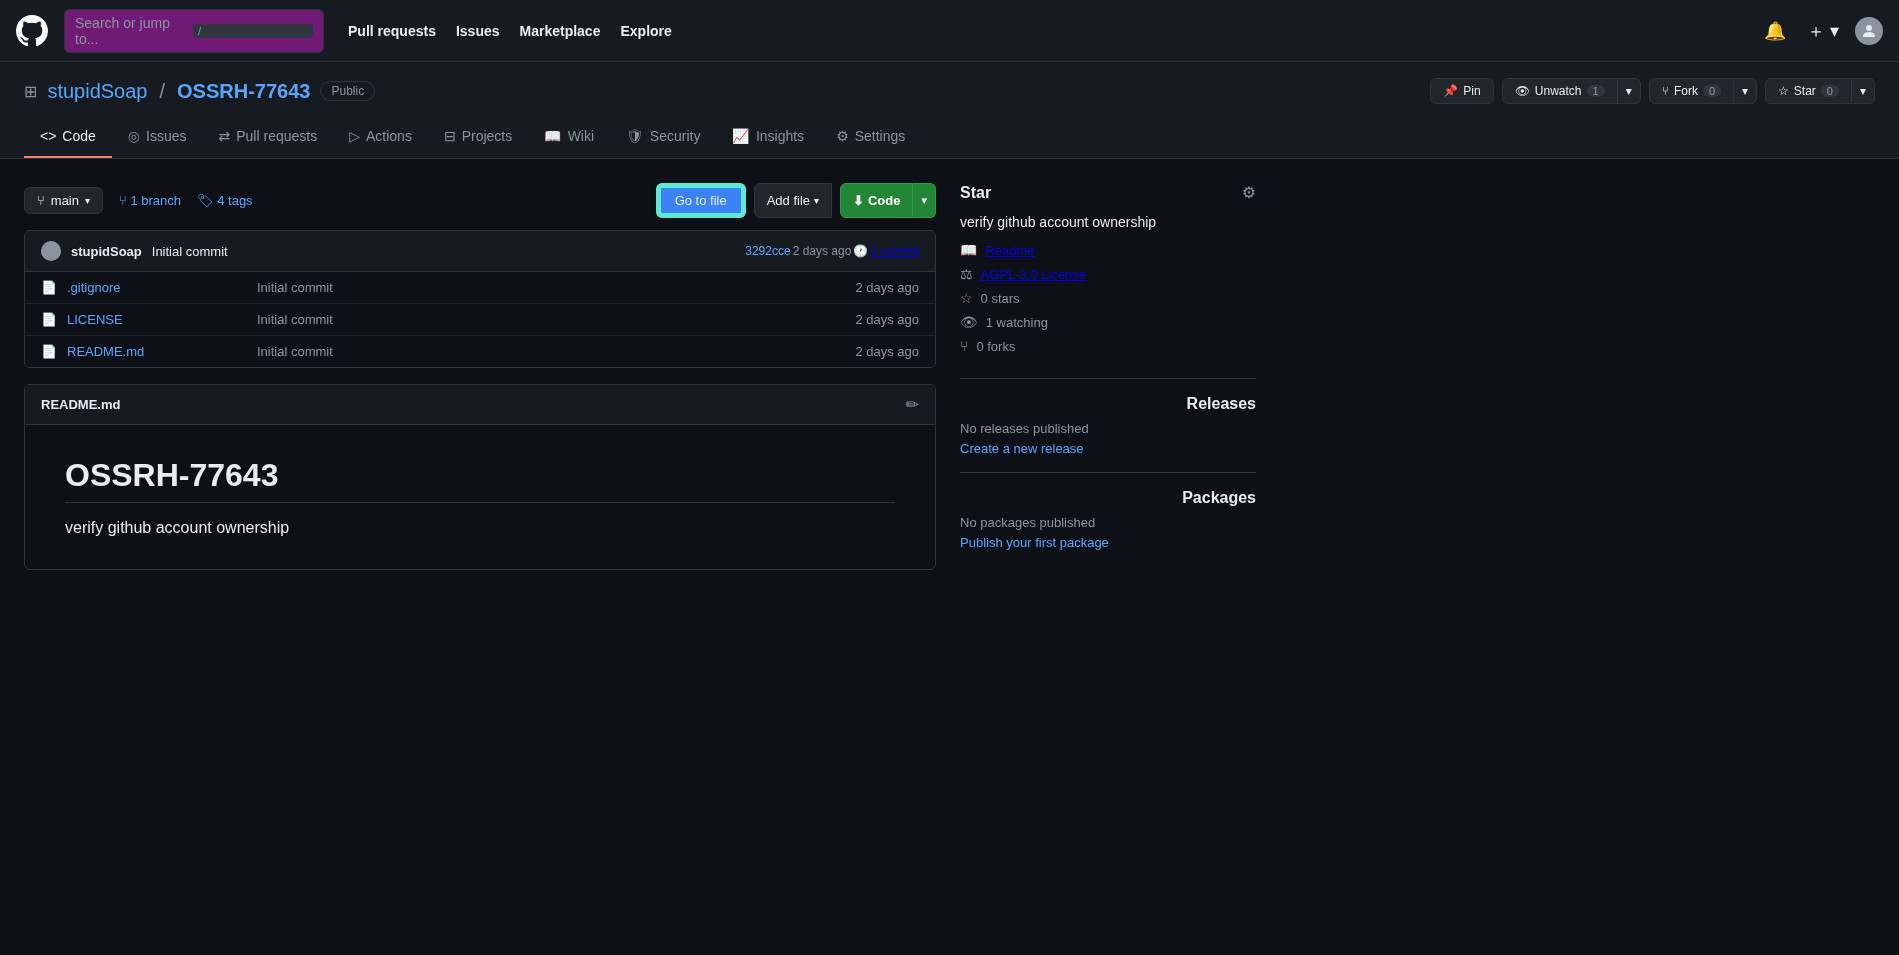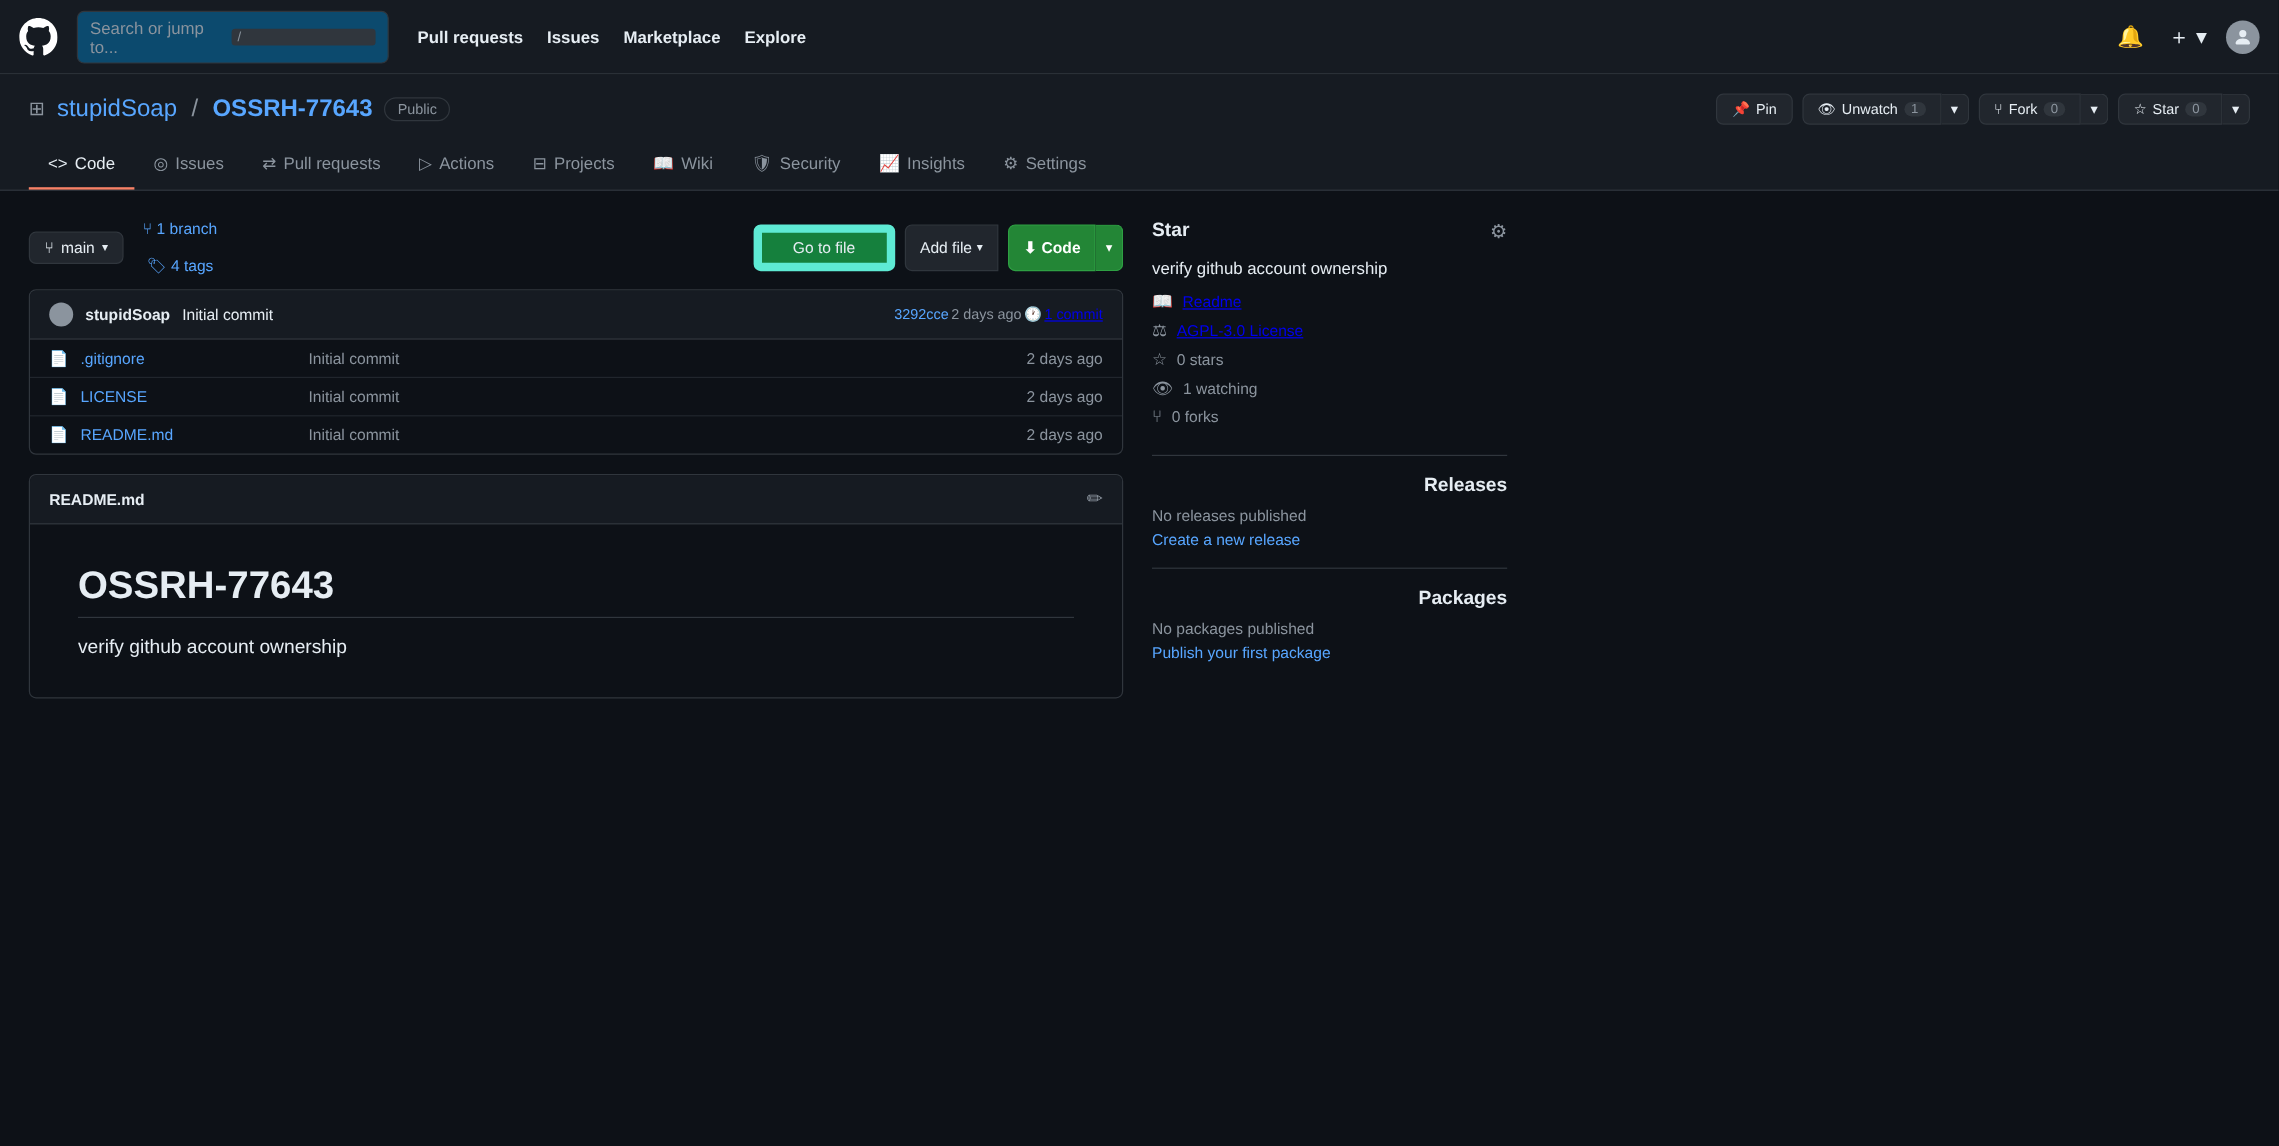--- a/index.html
+++ b/index.html
@@ -19,21 +19,21 @@
       align-items: center;
       padding: 0 16px;
       height: 62px;
       gap: 16px;
     }
     .topbar-logo {
       width: 32px; height: 32px; flex-shrink: 0;
     }
     .search-box {
       display: flex; align-items: center;
-      background: #0c4a6e;
+      background: #701a75;
       border: 1px solid #30363d;
       border-radius: 6px;
       padding: 5px 10px;
       width: 260px;
       color: #8b949e;
       font-size: 14px;
       cursor: text;
     }
     .search-box span { flex: 1; }
     .search-slash {
@@ -141,31 +141,31 @@
     .btn-branch {
       display: flex; align-items: center; gap: 6px;
       background: #21262d;
       border: 1px solid #30363d;
       border-radius: 6px;
       color: #e6edf3;
       cursor: pointer;
       font-size: 13px;
       padding: 5px 12px;
     }
-    .branch-meta { display: flex; align-items: center; gap: 16px; margin-left: 8px; flex-direction: column; }
+    .branch-meta { display: flex; align-items: center; gap: 16px; margin-left: 8px; }
     .branch-meta a { color: #58a6ff; text-decoration: none; font-size: 13px; }
     .branch-actions { margin-left: auto; display: flex; gap: 8px; }
     .btn-go-file {
-      background: #15803d;
-      border: 7px solid #5eead4;
+      background: #3b82f6;
+      border: 5px solid #5eead4;
       border-radius: 6px;
       color: #e6edf3;
       cursor: pointer;
       font-size: 13px;
-      padding: 5px 26px;
+      padding: 5px 14px;
     }
     .btn-add-file {
       display: flex; align-items: center; gap: 4px;
       background: #21262d;
       border: 1px solid #30363d;
       border-radius: 6px 0 0 6px;
       color: #e6edf3;
       cursor: pointer;
       font-size: 13px;
       padding: 5px 12px;

